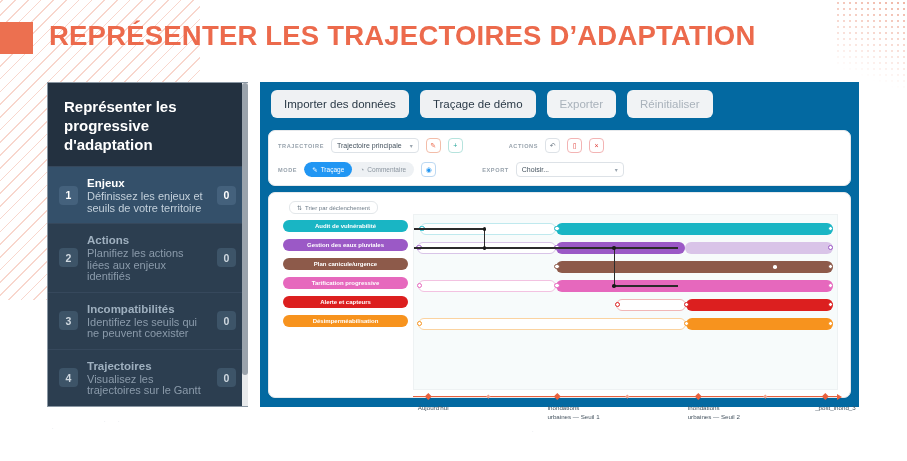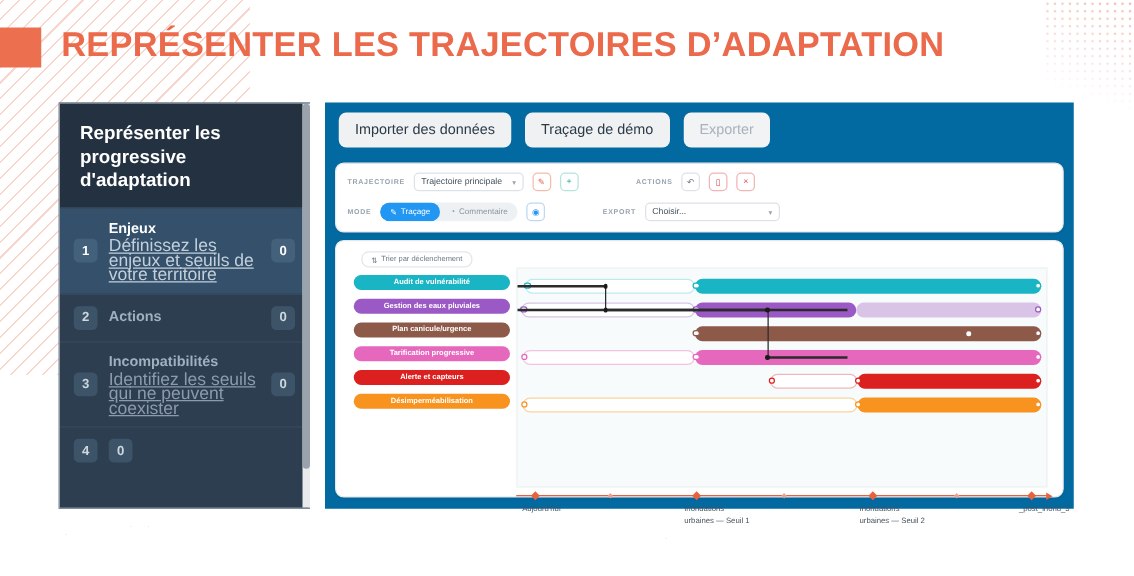--- a/index.html
+++ b/index.html
@@ -66,21 +66,21 @@
   .sb-num {
     flex: 0 0 auto; width: 19px; height: 19px; border-radius: 4px;
     background: #3d5468; color: #cfd8e0;
     font-size: 10.5px; font-weight: bold;
     display: flex; align-items: center; justify-content: center;
   }
   .sb-item.active .sb-num { background: #44617c; color:#ffffff; }
   .sb-txt { flex: 1 1 auto; min-width: 0; }
   .sb-title { font-size: 11.5px; font-weight: bold; color: #9fb0bf; line-height: 14px; }
   .sb-item.active .sb-title { color: #ffffff; }
-  .sb-desc { font-size: 14px; color: #8b9bab; line-height: 11.5px; margin-top: 1px; text-decoration: underline; }
+  .sb-desc { font-size: 11px; color: #8b9bab; line-height: 11.5px; margin-top: 1px; }
   .sb-item.active .sb-desc { color: #c3d0db; }
   .sb-count {
     flex: 0 0 auto; width: 19px; height: 19px; border-radius: 4px;
     background: #3d5468; color: #cfd8e0;
     font-size: 10.5px; font-weight: bold;
     display: flex; align-items: center; justify-content: center;
   }
   .sb-item.active .sb-count { background: #44617c; color:#ffffff; }
 
   #sidebar-scrollbar {
@@ -251,49 +251,55 @@
         <div class="sb-title">Enjeux</div>
         <div class="sb-desc">Définissez les enjeux et seuils de votre territoire</div>
       </div>
       <div class="sb-count">0</div>
     </div>
 
     <div class="sb-item">
       <div class="sb-num">2</div>
       <div class="sb-txt">
         <div class="sb-title">Actions</div>
+        <div class="sb-desc">Planifiez les actions liées aux enjeux identifiés</div>
       </div>
       <div class="sb-count">0</div>
     </div>
 
     <div class="sb-item">
       <div class="sb-num">3</div>
       <div class="sb-txt">
         <div class="sb-title">Incompatibilités</div>
         <div class="sb-desc">Identifiez les seuils qui ne peuvent coexister</div>
       </div>
       <div class="sb-count">0</div>
     </div>
 
     <div class="sb-item">
       <div class="sb-num">4</div>
+      <div class="sb-txt">
+        <div class="sb-title">Trajectoires</div>
+        <div class="sb-desc">Visualisez les trajectoires sur le Gantt</div>
+      </div>
       <div class="sb-count">0</div>
     </div>
   </div>
 
   <div id="sidebar-scrollbar">
     <div id="sidebar-scrollthumb"></div>
   </div>
 
   <div id="content">
 
     <div id="toolbar">
       <div class="tb-btn">Importer des données</div>
       <div class="tb-btn">Traçage de démo</div>
       <div class="tb-btn muted">Exporter</div>
+      <div class="tb-btn muted">Réinitialiser</div>
     </div>
 
     <div id="control-card">
       <div class="ctl-row r1">
         <span class="ctl-label">TRAJECTOIRE</span>
         <div class="ctl-select">
           <span>Trajectoire principale</span>
           <span class="caret">▾</span>
         </div>
         <div class="mini-btn orange">✎</div>

